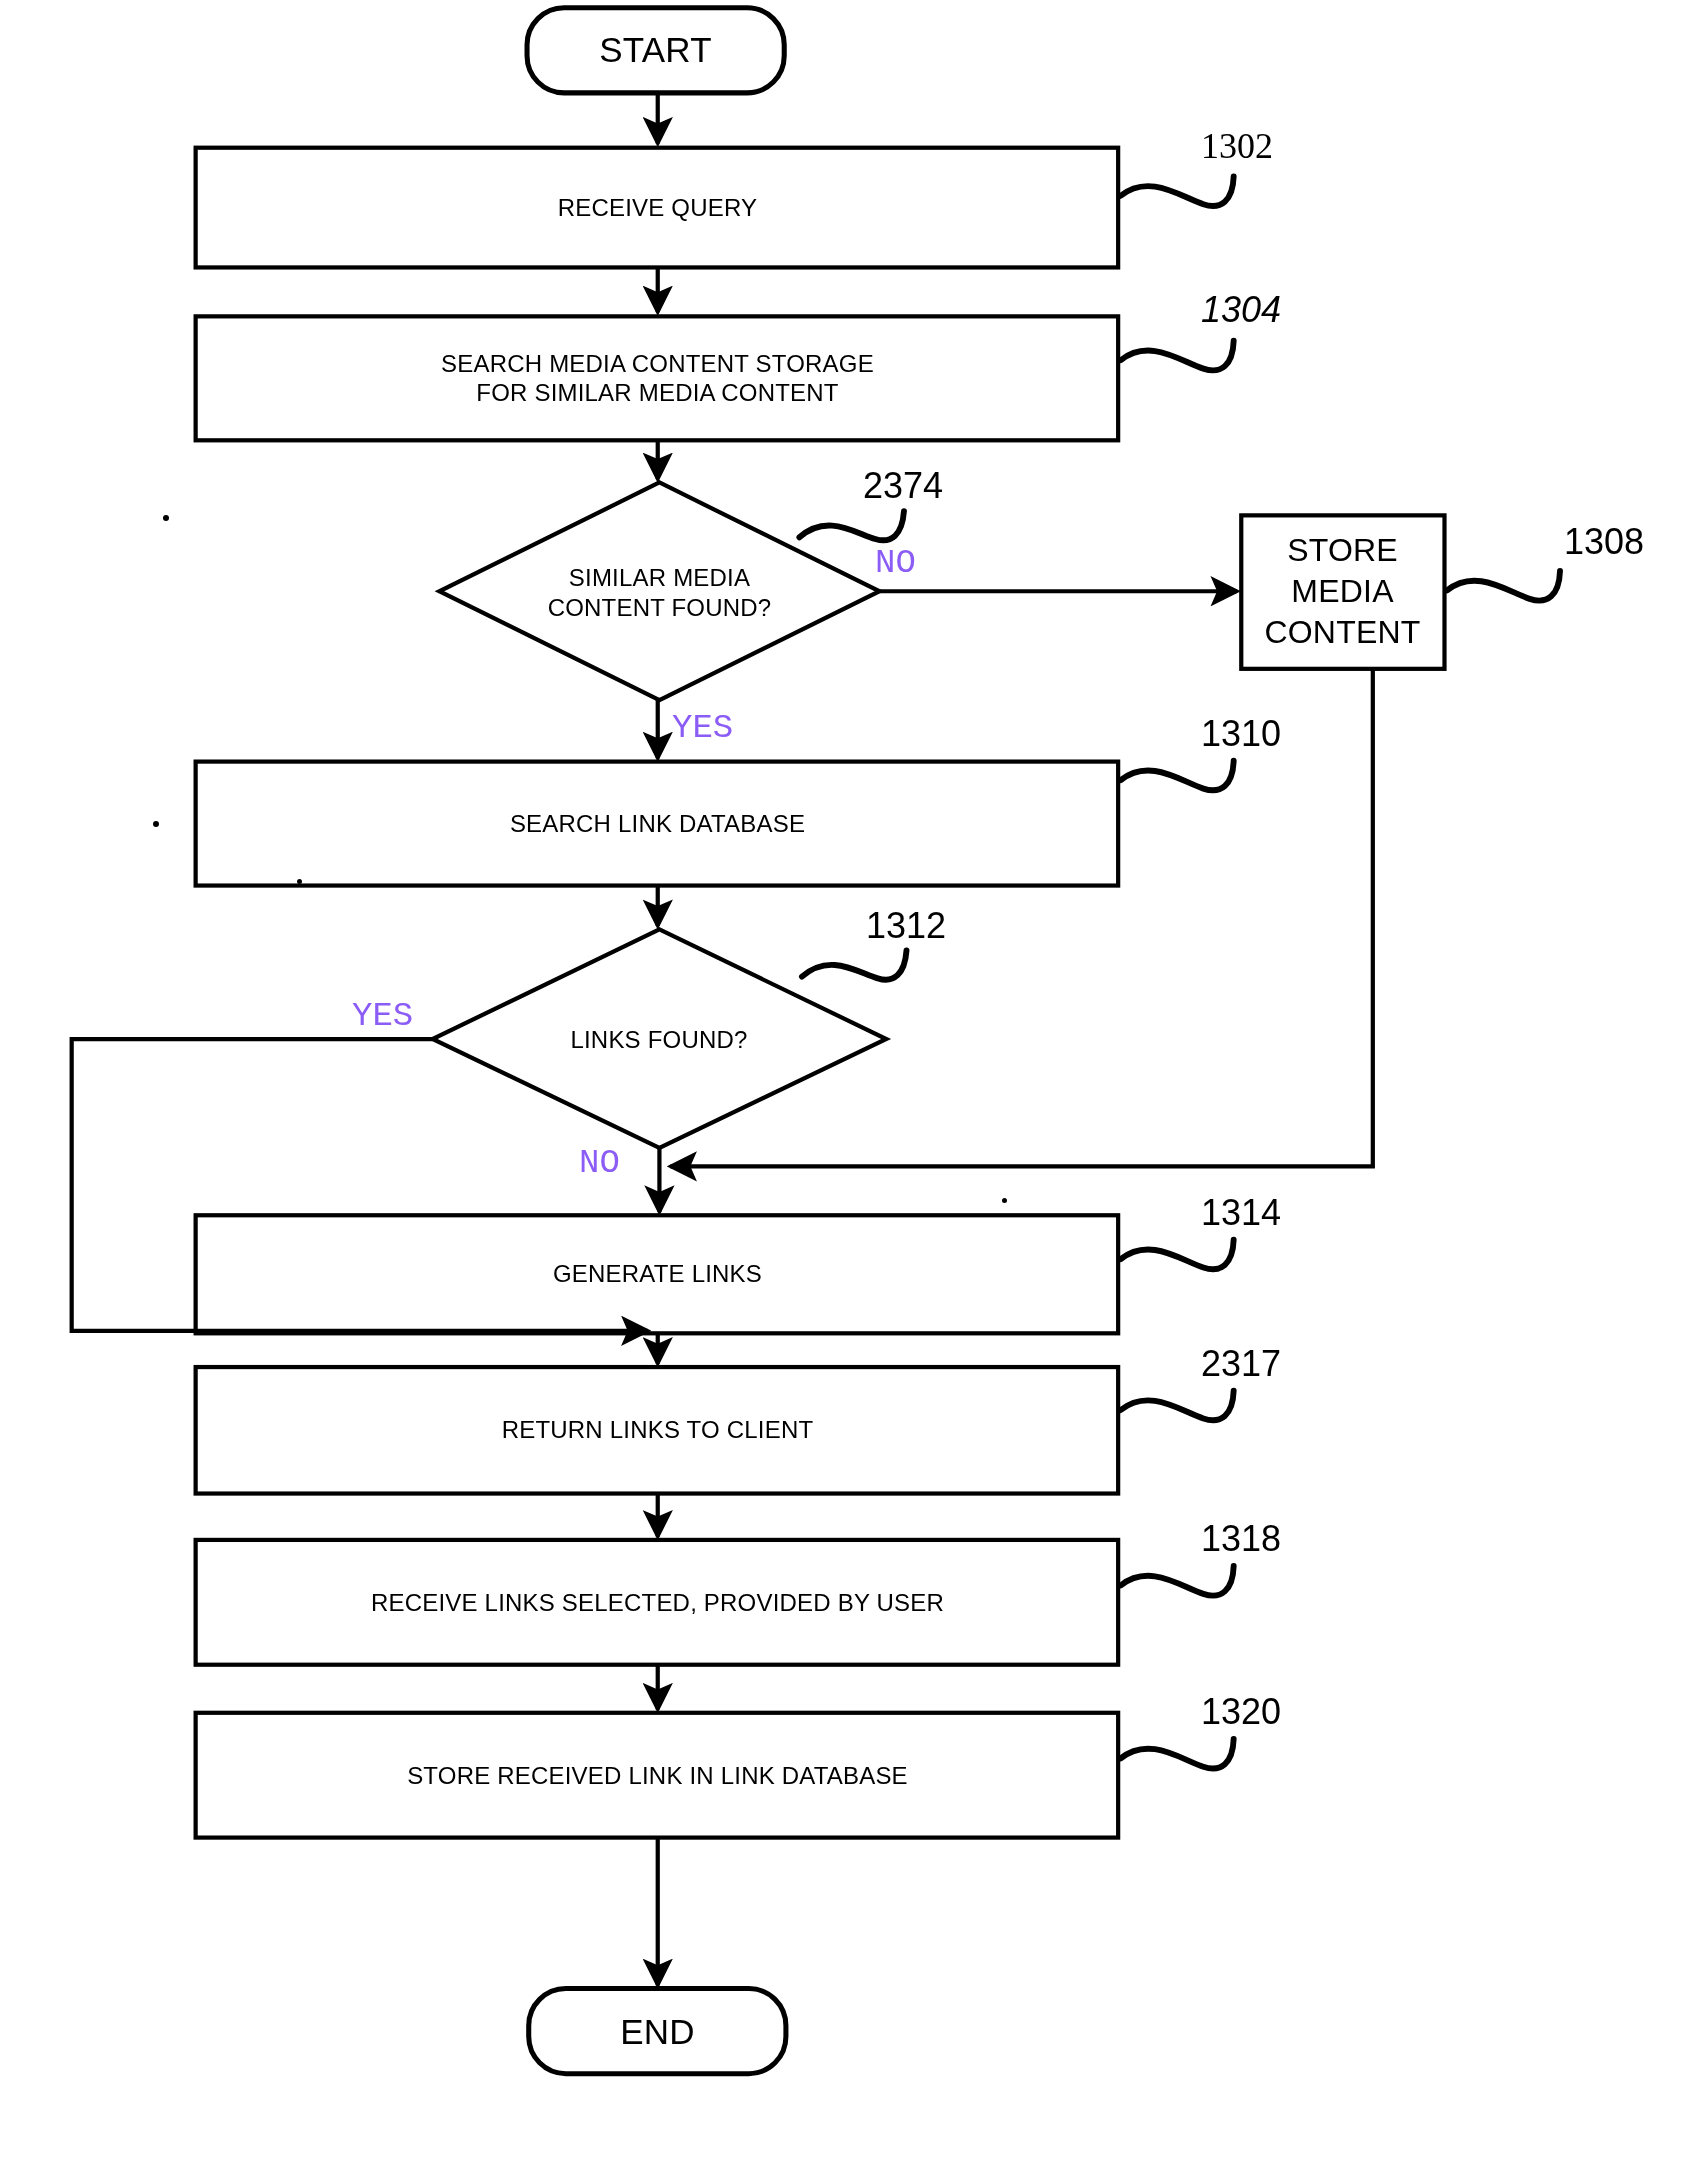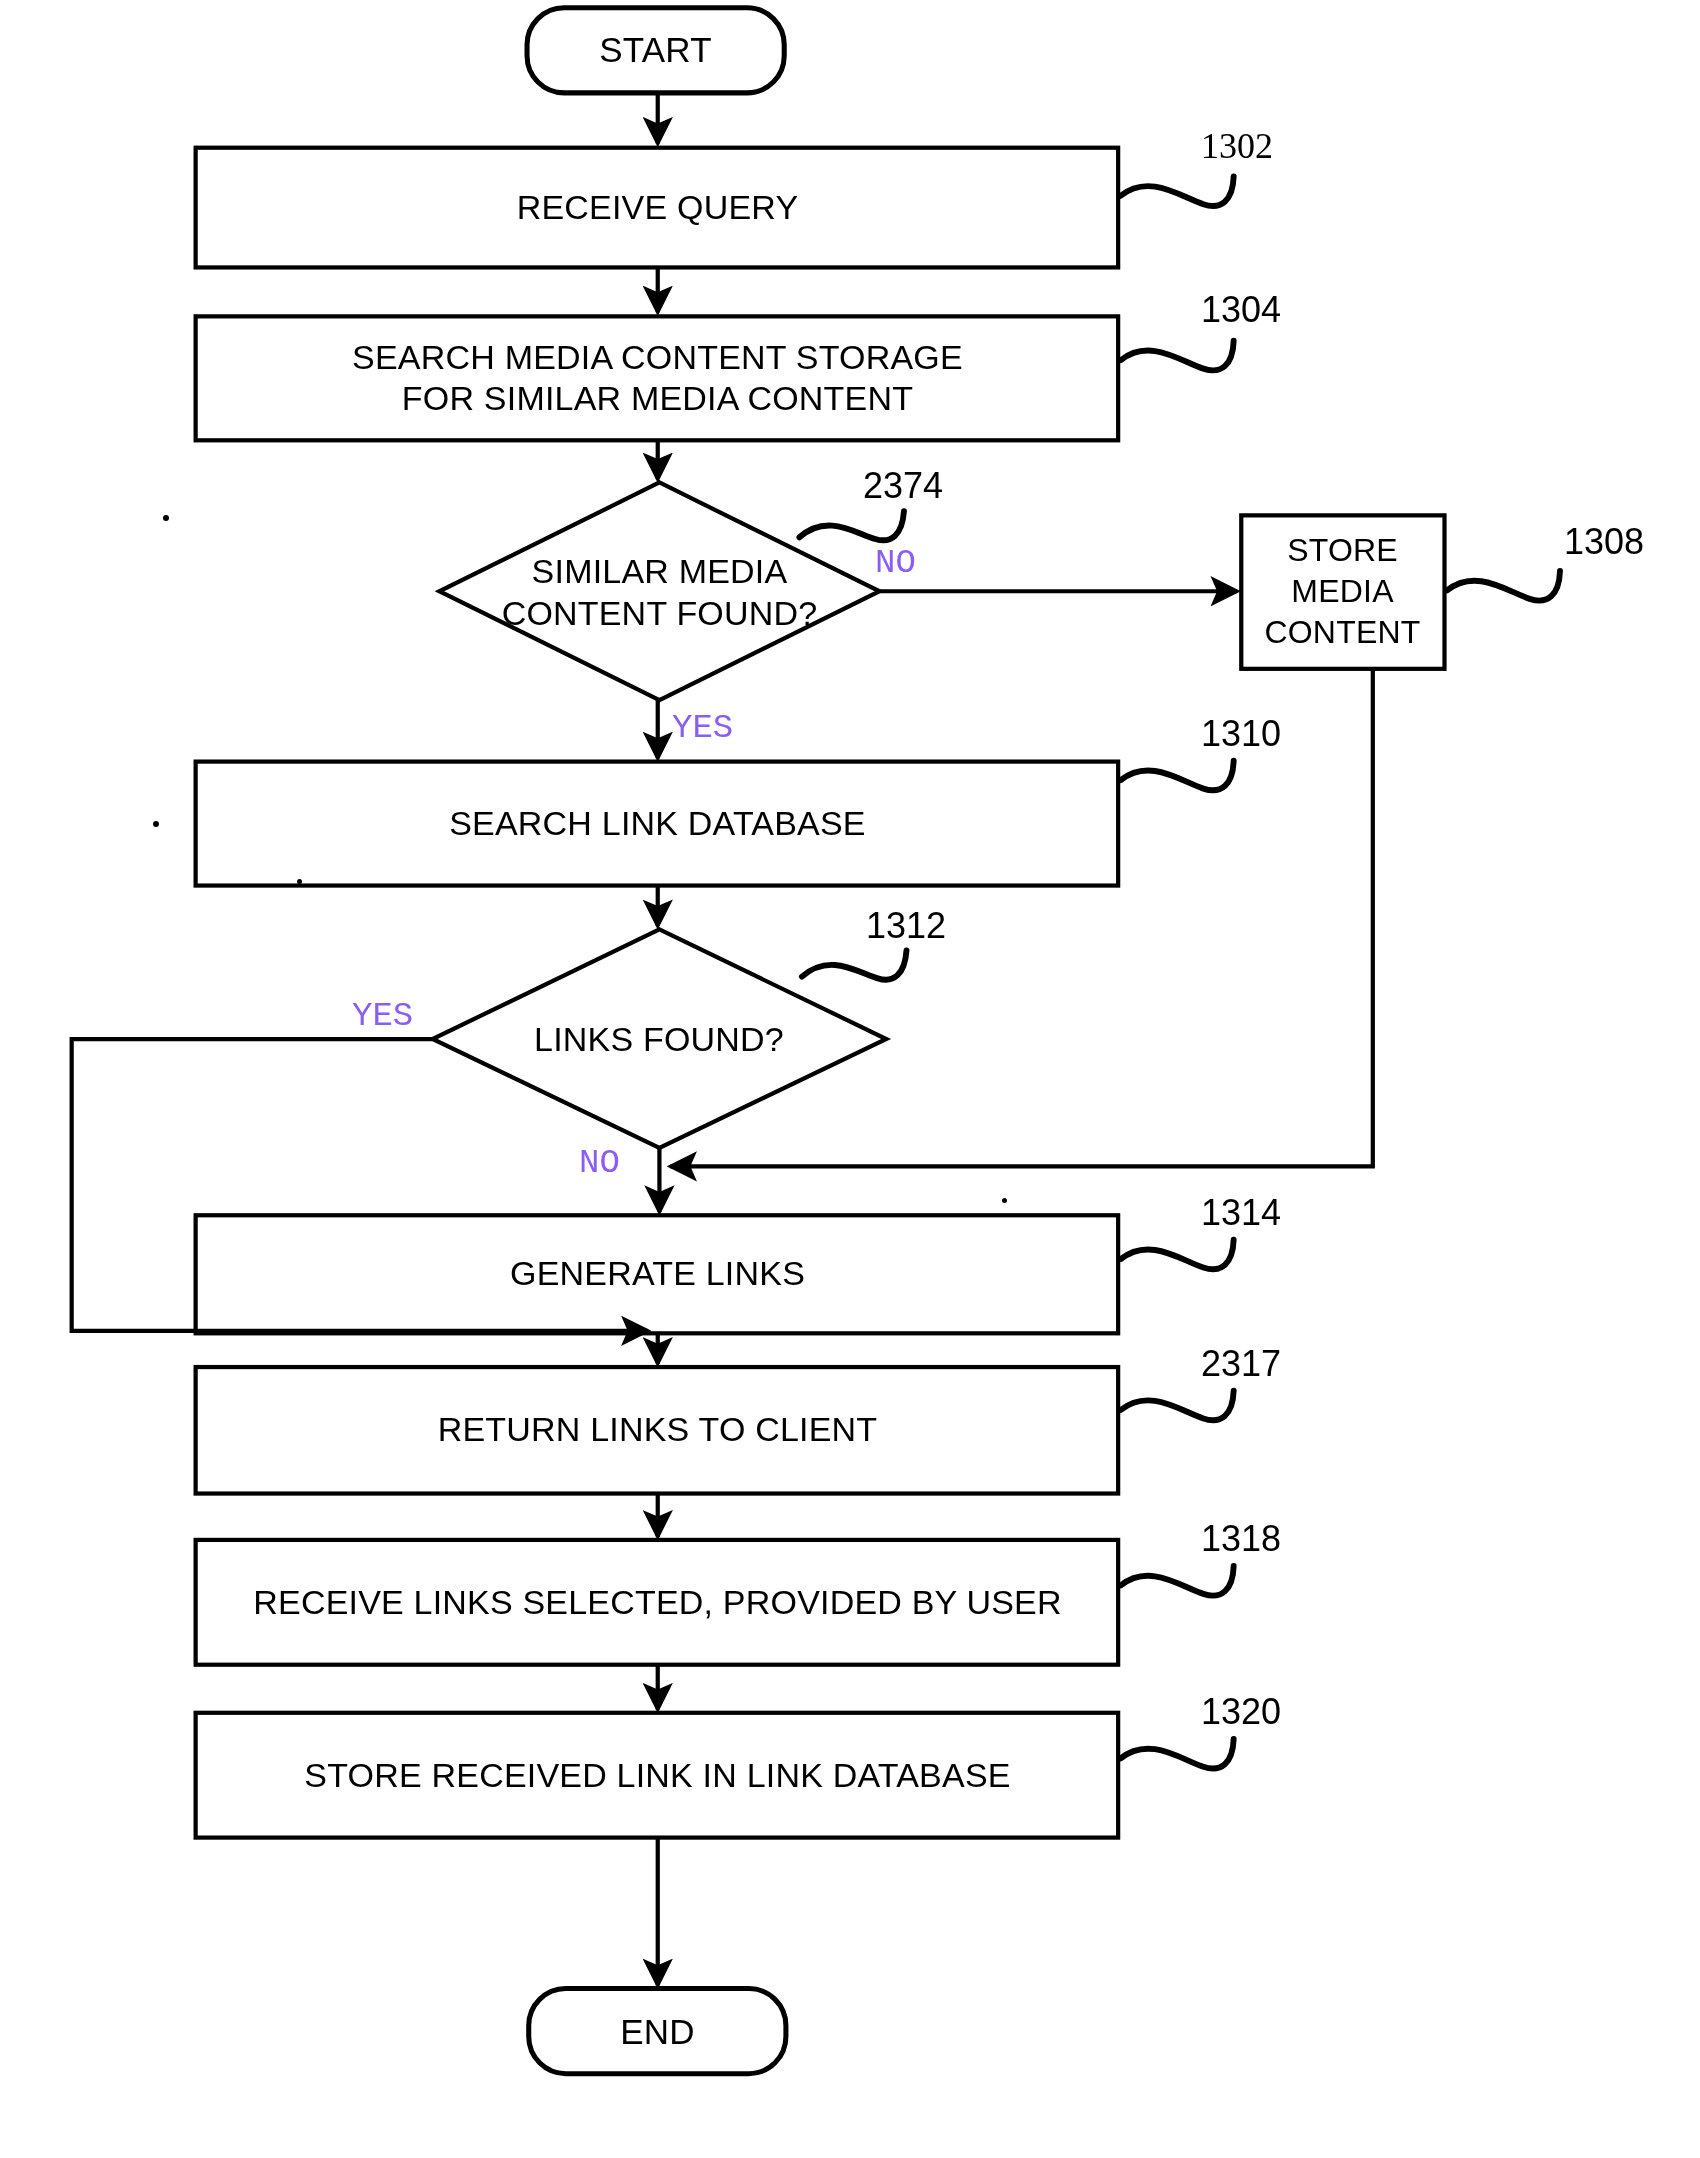--- a/index.html
+++ b/index.html
@@ -34,21 +34,21 @@
     flex-direction: column;
     justify-content: center;
     text-align: center;
     font-family: "Liberation Sans", sans-serif;
     color: #000000;
     white-space: pre;
     letter-spacing: 0.2px;
     pointer-events: none;
   }
   .box-label {
-    font-size: 34px;
+    font-size: 24px;
     line-height: 1.22;
   }
   .term-label {
     font-size: 35px;
   }
   .small-box-label {
     font-size: 32px;
     line-height: 1.28;
   }
   .edge-label {
@@ -209,21 +209,21 @@
   <div class="edge-label" style="left:875px; top:544px;">NO</div>
 
   <div class="edge-label" style="left:672px; top:709px;">YES</div>
 
   <div class="edge-label" style="left:352px; top:997px;">YES</div>
 
   <div class="edge-label" style="left:579px; top:1144px;">NO</div>
 
   <div class="ref-label" style="left:1201px; top:125px;font-family:Liberation Serif, serif;">1302</div>
 
-  <div class="ref-label" style="left:1201px; top:289px;">1304</div>
+  <div class="ref-label" style="left:1201px; top:289px;font-style:italic;">1304</div>
 
   <div class="ref-label" style="left:863px; top:465px;">2374</div>
 
   <div class="ref-label" style="left:1564px; top:521px;">1308</div>
 
   <div class="ref-label" style="left:1201px; top:713px;">1310</div>
 
   <div class="ref-label" style="left:866px; top:905px;">1312</div>
 
   <div class="ref-label" style="left:1201px; top:1192px;">1314</div>

